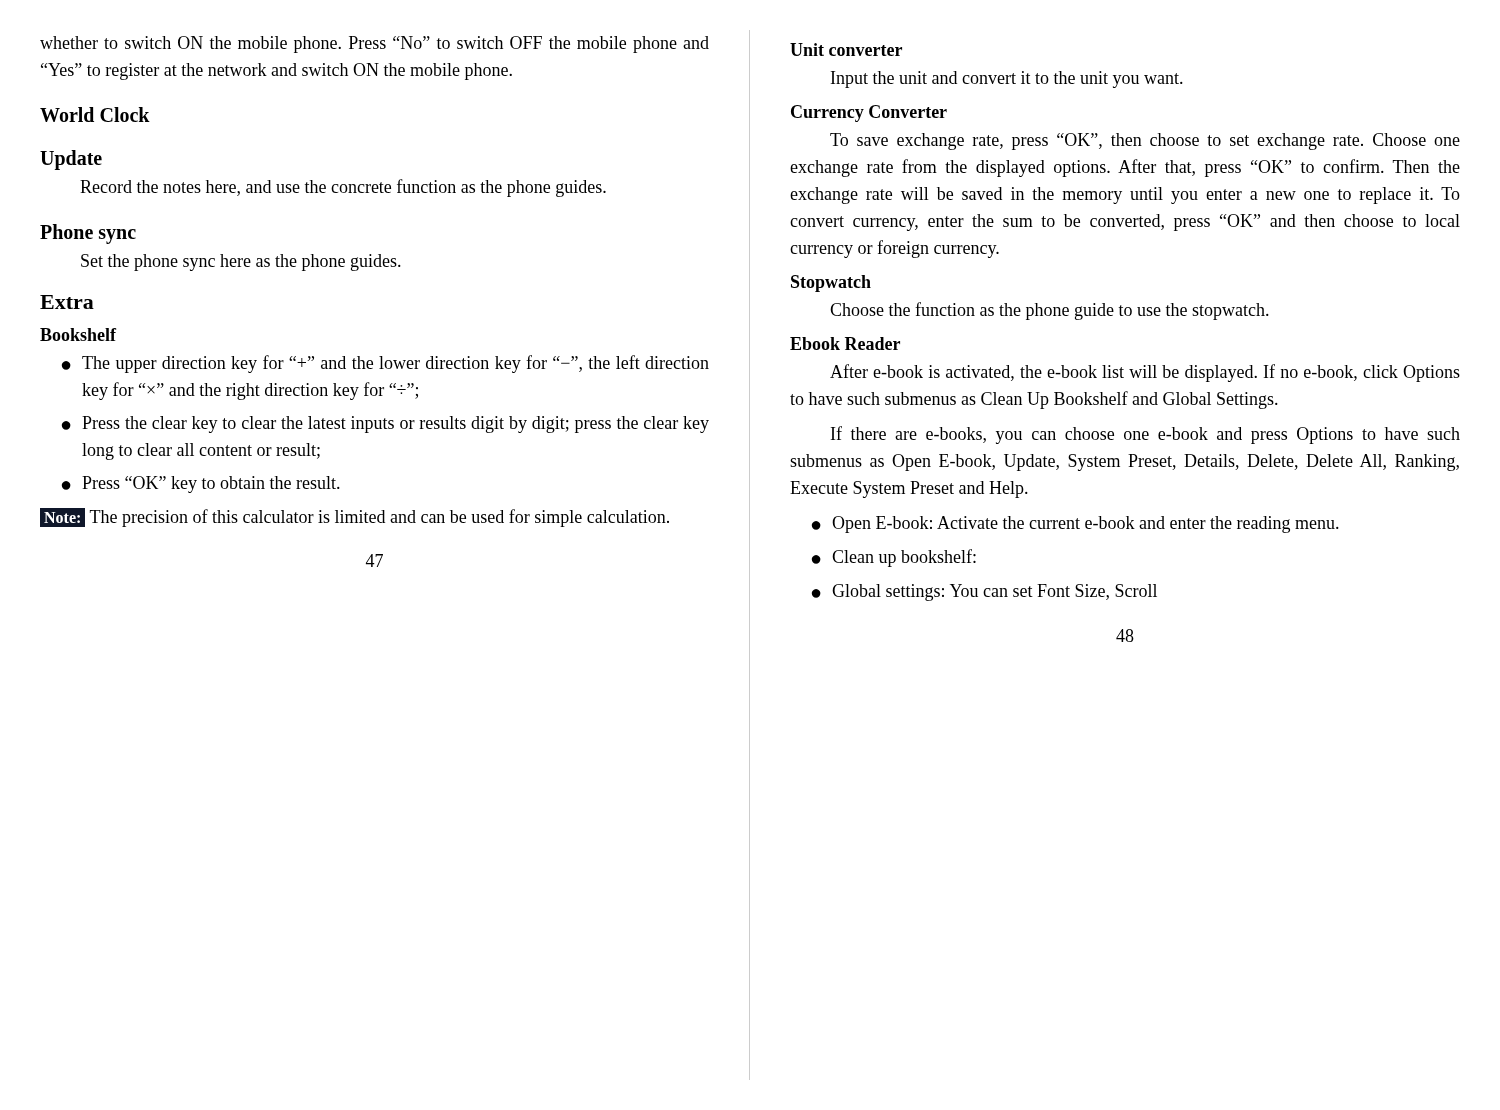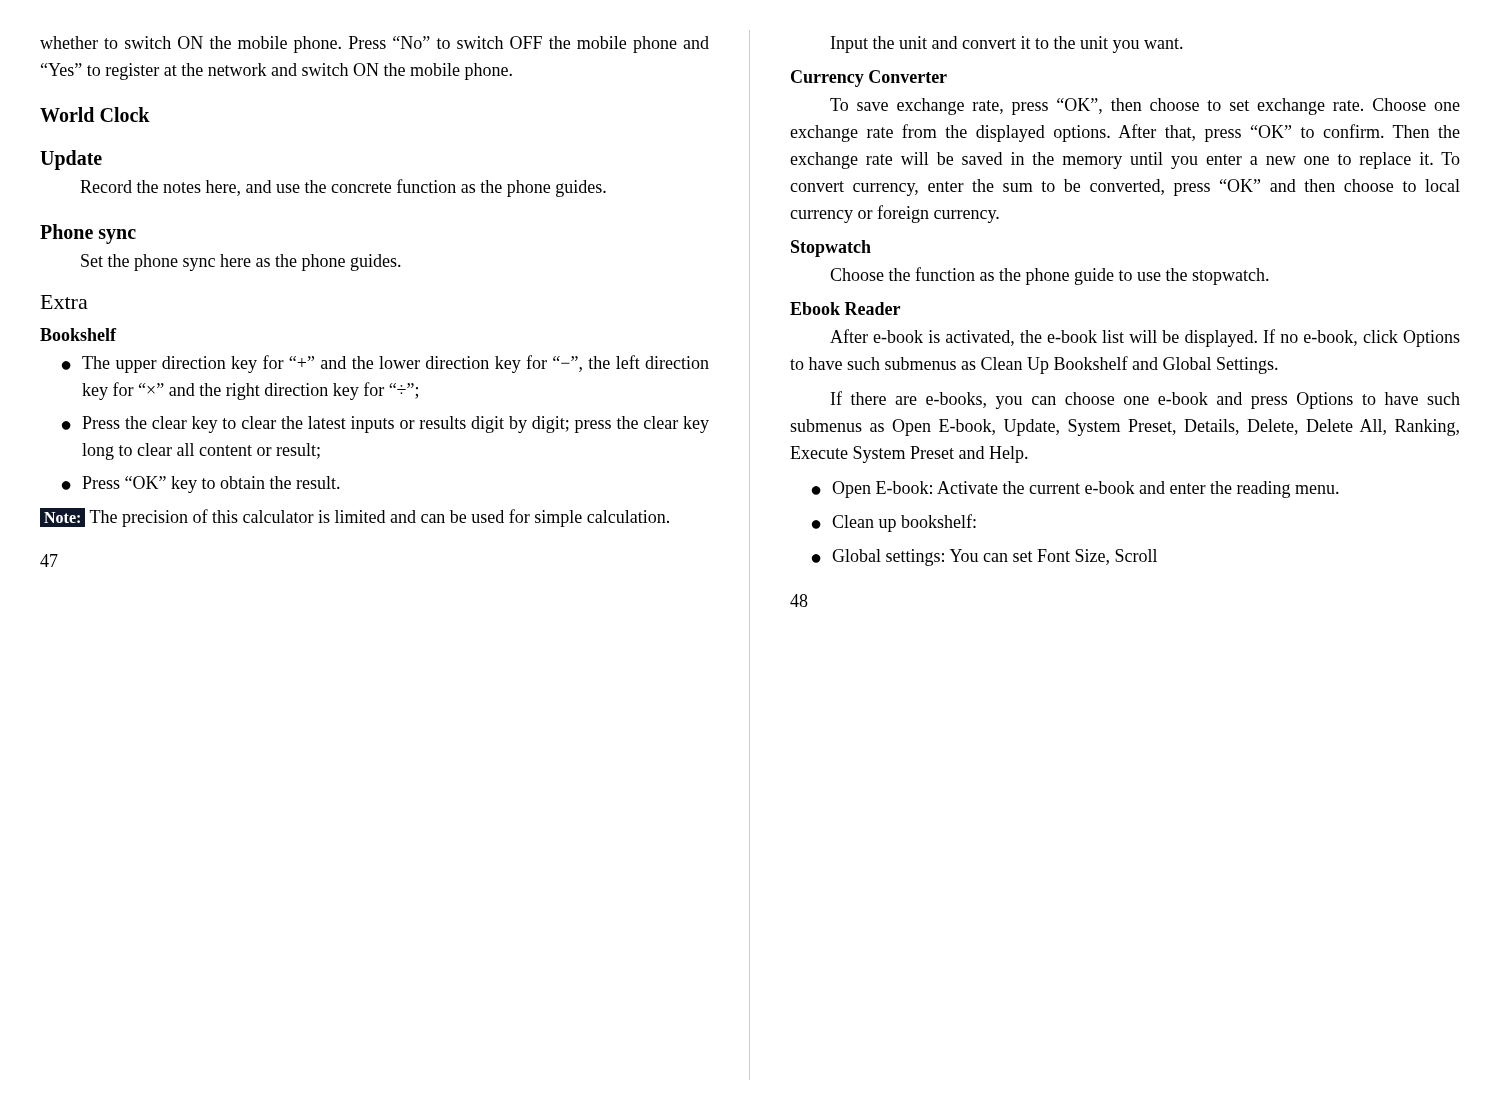--- a/index.html
+++ b/index.html
@@ -79,31 +79,31 @@
 
     .note-label {
       background-color: #0f172a;
       color: #fff;
       padding: 1px 4px;
       font-size: 16px;
       font-weight: bold;
     }
 
     .page-number {
-      text-align: left;
+      text-align: center;
       margin-top: 20px;
       font-size: 18px;
     }
 
     .indent {
       text-indent: 40px;
     }
 
     .extra-heading {
-      font-weight: normal;
+      font-weight: bold;
       font-size: 22px;
       margin-top: 14px;
       margin-bottom: 4px;
     }
   </style>
 </head>
 <body>
 
 <div class="page-container">
 
@@ -143,20 +143,21 @@
 
     <p class="text-block">
       <span class="note-label">Note:</span><span> The precision of this calculator is limited and can be used for simple calculation.</span>
     </p>
 
     <div class="page-number">47</div>
   </div>
 
   <div class="right-column">
 
+    <p class="section-heading-bold">Unit converter</p>
 
     <p class="text-block indent">Input the unit and convert it to the unit you want.</p>
 
     <p class="section-heading-bold">Currency Converter</p>
 
     <p class="text-block indent">To save exchange rate, press “OK”, then choose to set exchange rate. Choose one exchange rate from the displayed options. After that, press “OK” to confirm. Then the exchange rate will be saved in the memory until you enter a new one to replace it. To convert currency, enter the sum to be converted, press “OK” and then choose to local currency or foreign currency.</p>
 
     <p class="section-heading-bold">Stopwatch</p>
 
     <p class="text-block indent">Choose the function as the phone guide to use the stopwatch.</p>

